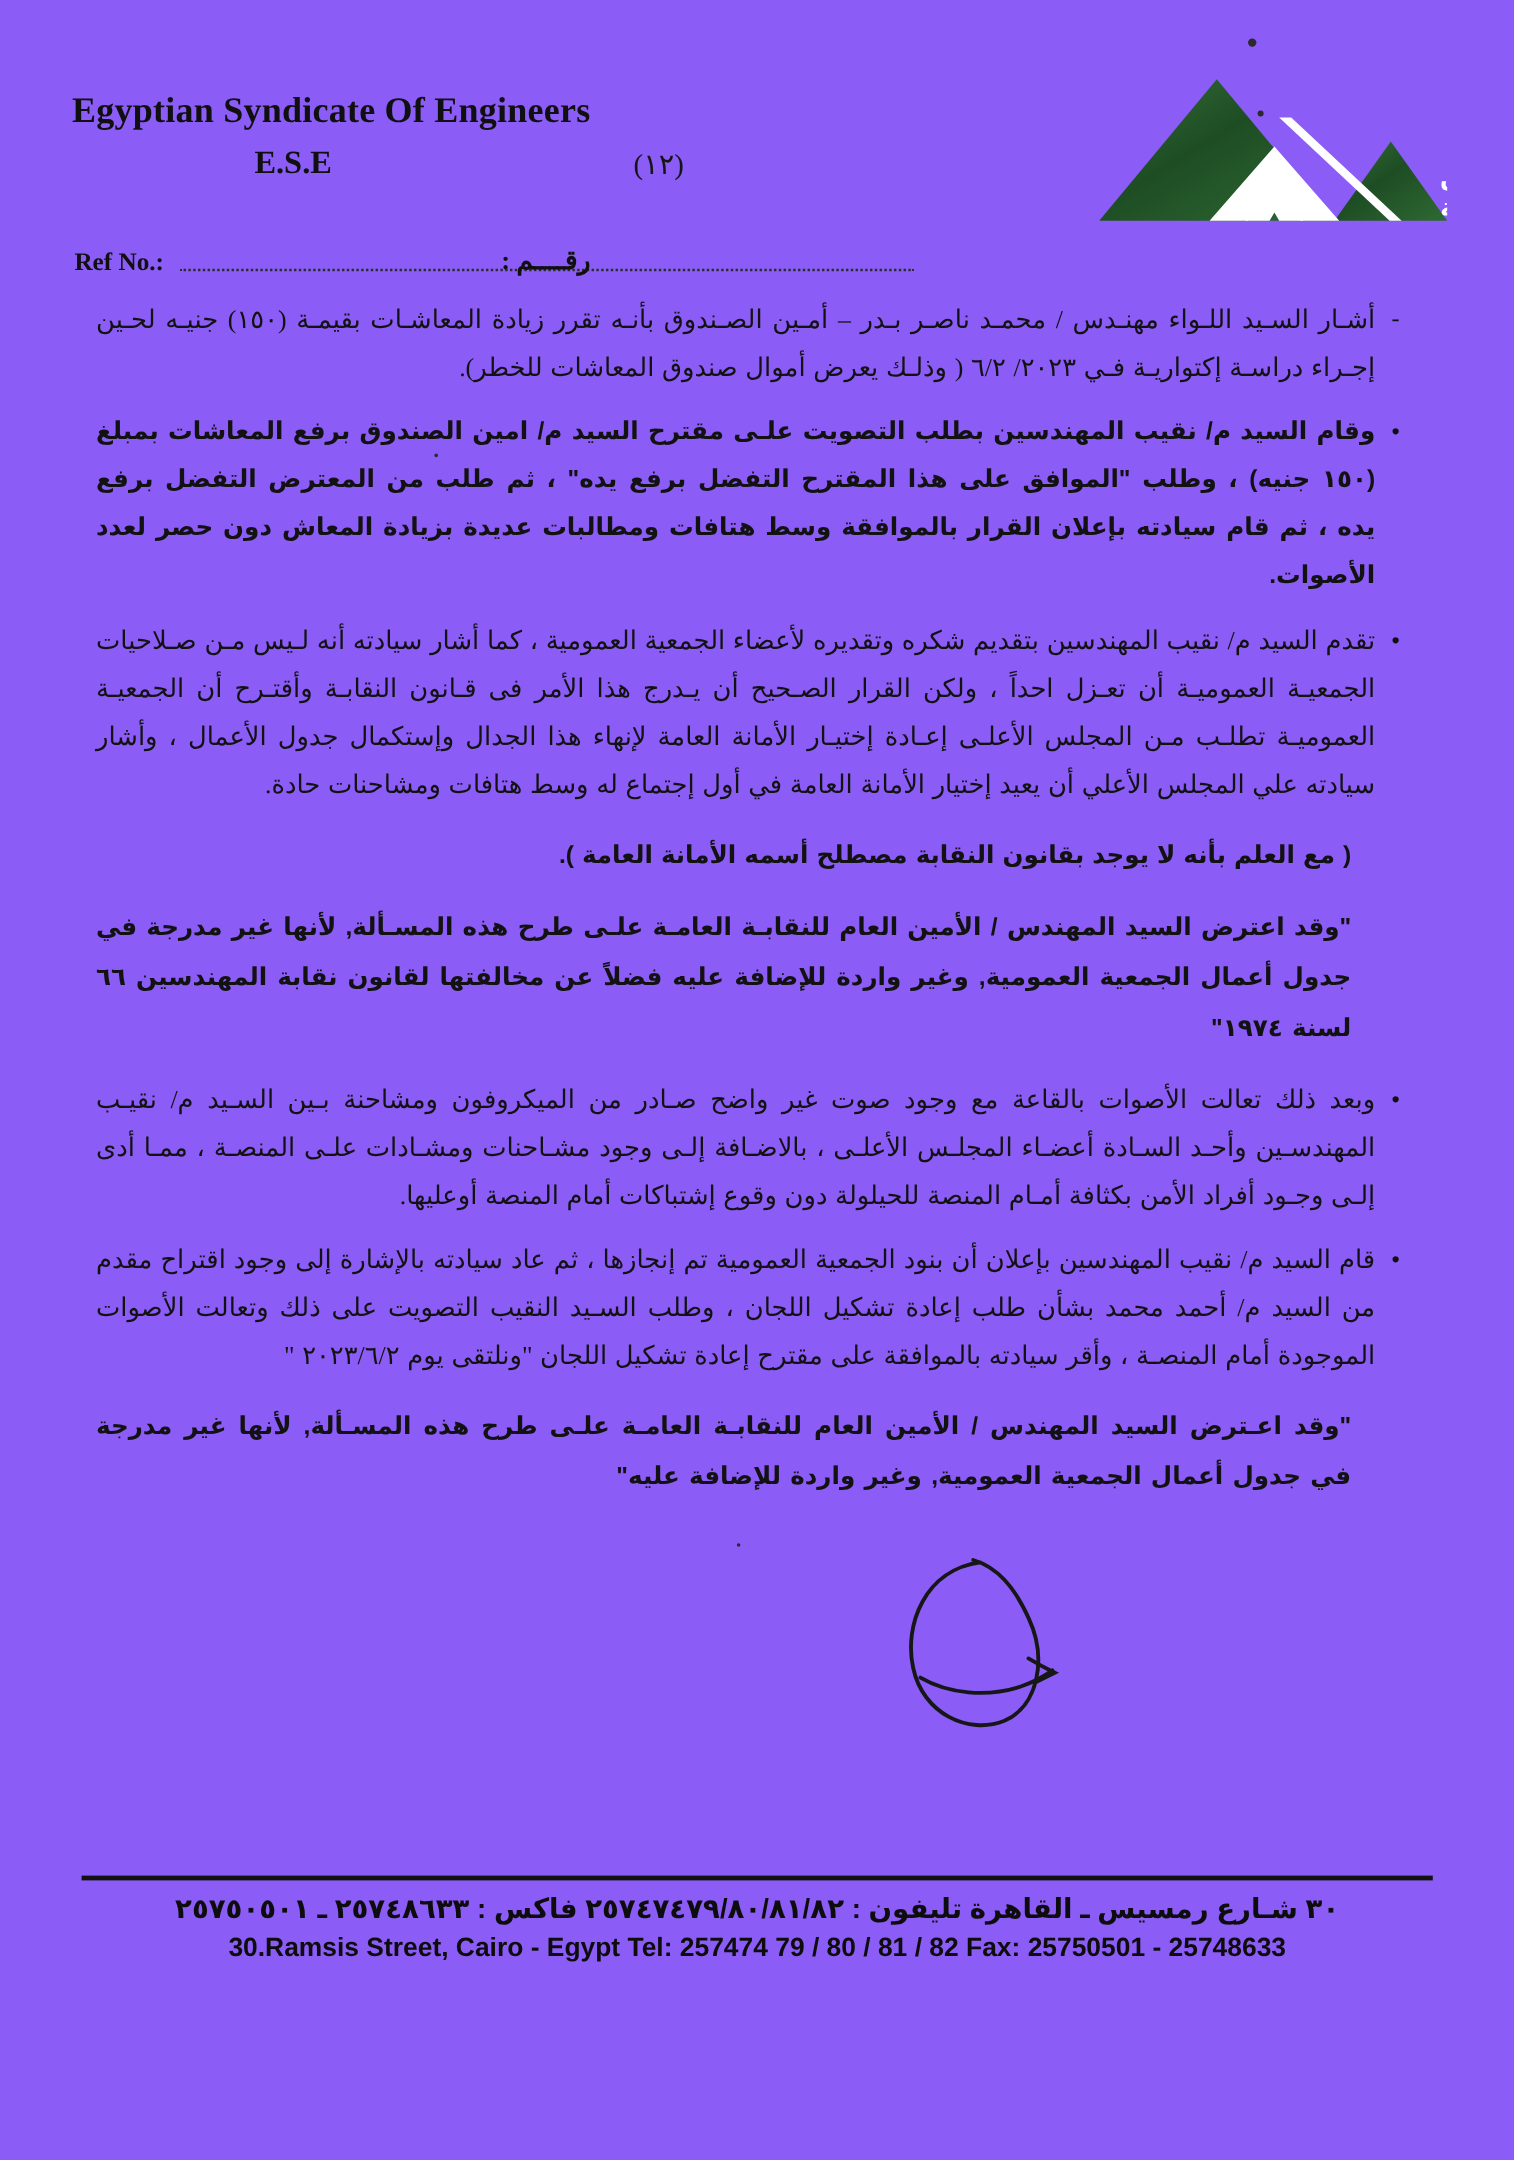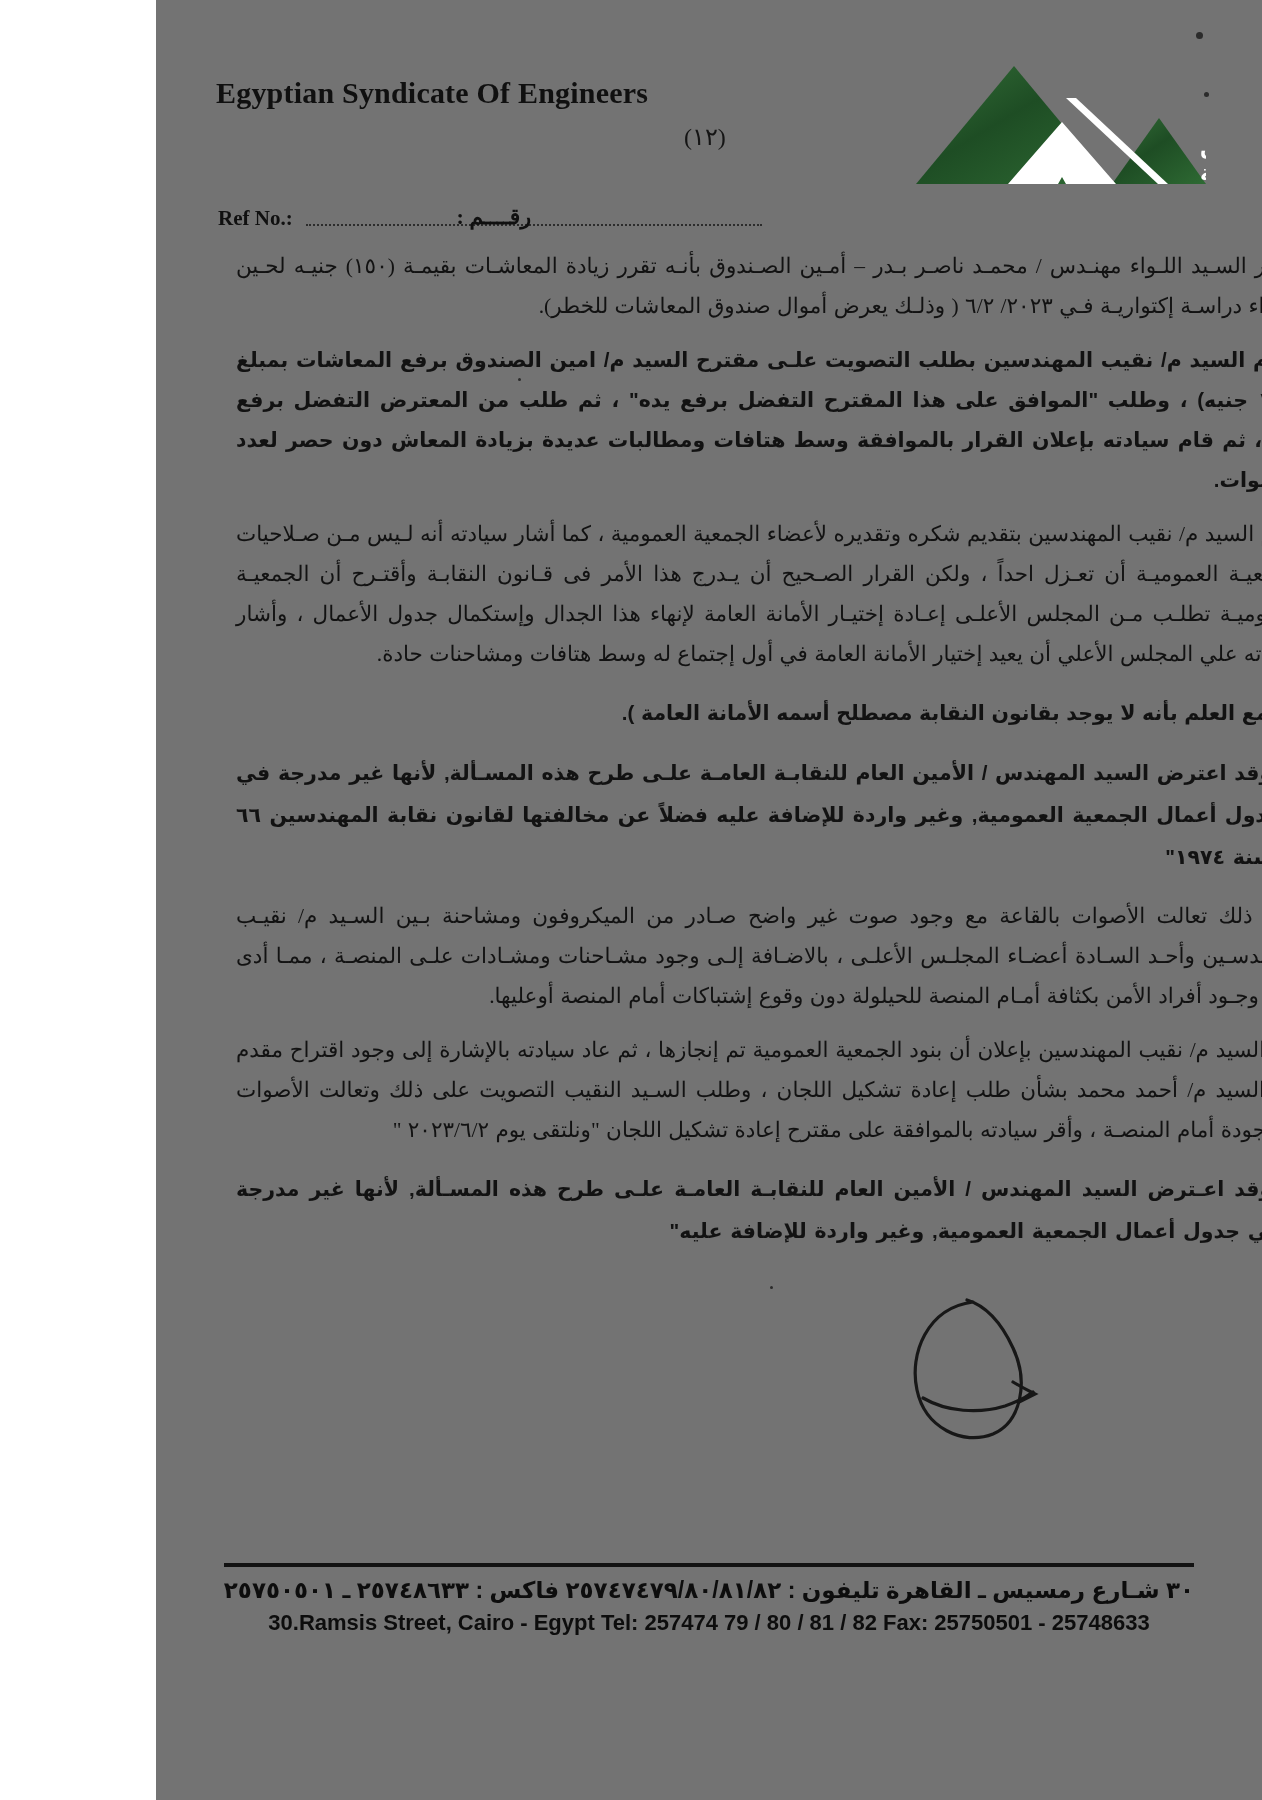--- a/index.html
+++ b/index.html
@@ -3,23 +3,23 @@
 <meta charset="utf-8">
 <title>ESE Document</title>
 <style>
   html, body {
     margin: 0;
     padding: 0;
     background: #ffffff;
   }
   .page {
     position: relative;
-    width: 1106px;
+    width: 1262px;
     height: 1800px;
-    background: #737373;
+    background: #8b5cf6;
     overflow: hidden;
     font-family: "Liberation Serif", "DejaVu Serif", serif;
     color: #111;
     text-decoration: underline;
   }
 
   
   .speck {
     position: absolute;
     background: #2b2b2b;
@@ -98,21 +98,21 @@
   .field-line {
     position: absolute;
     left: 150px;
     right: 500px;
     top: 18px;
     border-bottom: 2px dotted #2c2c2c;
     height: 0;
   }
   .field-ar {
     position: absolute;
-    right: 731px;
+    right: 770px;
     top: -2px;
     direction: rtl;
     font-family: "Liberation Serif", "DejaVu Serif", serif;
     font-weight: bold;
     font-size: 22px;
     color: #101010;
     letter-spacing: 1px;
     white-space: nowrap;
   }
 
@@ -230,20 +230,21 @@
 
   <div class="speck" style="left:1040px;top:32px;width:7px;height:7px;"></div>
   <div class="speck" style="left:1048px;top:92px;width:5px;height:5px;"></div>
   <div class="speck" style="left:362px;top:378px;width:3px;height:3px;"></div>
   <div class="speck" style="left:614px;top:1286px;width:3px;height:3px;"></div>
 
   <div class="header">
 
     <div class="hdr-titles">
       <div class="ese-title">Egyptian Syndicate Of Engineers</div>
+      <div class="ese-abbr">E.S.E</div>
     </div>
 
     <div class="page-num">(١٢)</div>
 
     <div class="logo-wrap">
       <svg width="290" height="130" viewBox="0 0 290 130" xmlns="http://www.w3.org/2000/svg">
         <defs>
           <linearGradient id="gr" x1="0" y1="0" x2="1" y2="1">
             <stop offset="0%" stop-color="#356f39"></stop>
             <stop offset="45%" stop-color="#1e4d24"></stop>

